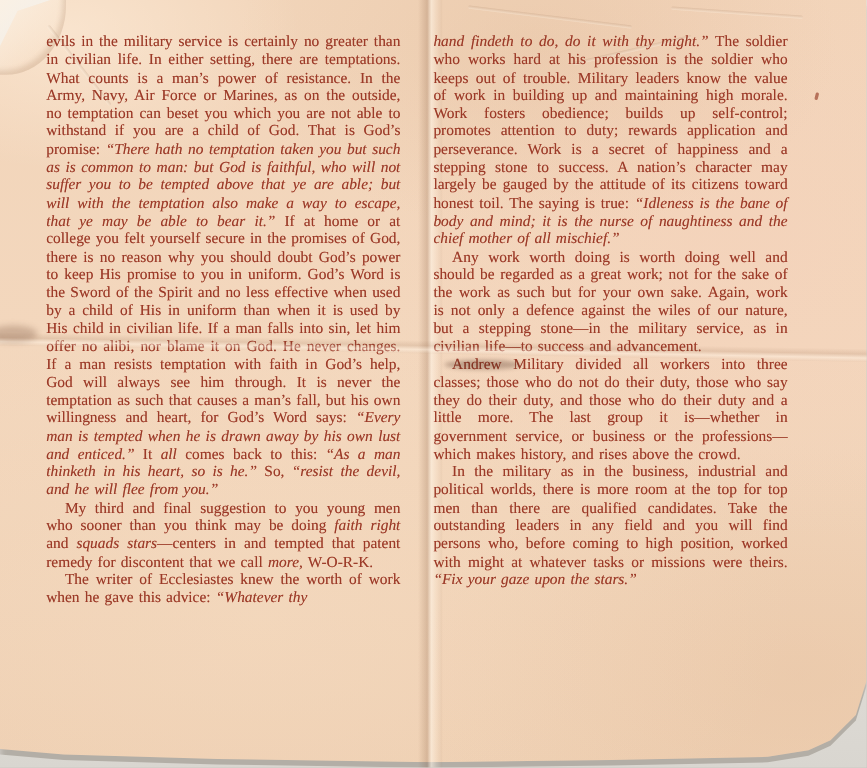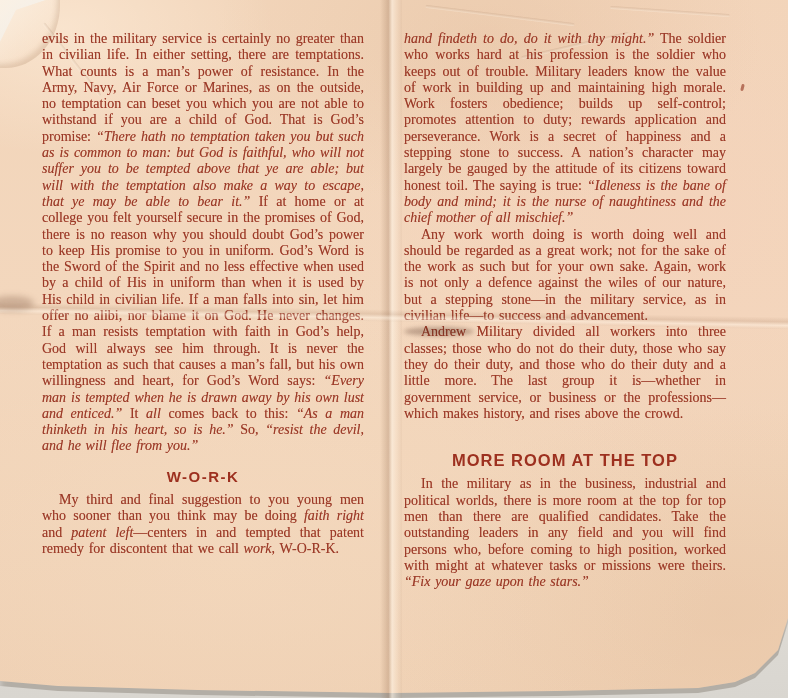--- a/index.html
+++ b/index.html
@@ -54,21 +54,21 @@
   .crease.c4{left:610px;top:10px;width:120px;transform:rotate(4deg);}
   .stray-mark{position:absolute;left:741px;top:84px;width:3px;height:7px;z-index:3;
     background:rgba(150,62,40,0.65);border-radius:2px;transform:rotate(14deg);}
   .col{
     position:absolute;top:31px;width:322px;z-index:3;
     color:#9c3a28;font-size:14px;line-height:16.3px;
     text-align:justify;hyphens:auto;
     text-shadow:0 0 0.4px rgba(156,58,40,0.55);
   }
   .col-left{left:42px;}
-  .col-right{left:404px;}
+  .col-right{left:394px;}
   .para{margin:0;word-spacing:1.2px;}
   .para.indent{text-indent:17px;}
   .it{font-style:italic;}
   .heading{
     font-family:"Liberation Sans",sans-serif;font-weight:700;
     text-align:center;color:#9d301f;text-shadow:none;text-indent:0;
   }
   .col-left .heading{font-size:15px;letter-spacing:1.5px;margin:14px 0 7px 0;}
   .col-right .heading{font-size:16.5px;letter-spacing:1px;margin:30px 0 8px 0;}
 </style>
@@ -82,27 +82,26 @@
   <div class="curl"></div>
   <div class="crease c1"></div>
   <div class="crease c2"></div>
   <div class="crease c3"></div>
   <div class="crease c4"></div>
   <div class="fold-v"></div>
   <div class="stray-mark"></div>
 
   <div class="col col-left">
       <p class="para"><span class="rm">evils in the military service is certainly no greater than in civilian life. In either setting, there are temptations. What counts is a man’s power of resistance. In the Army, Navy, Air Force or Marines, as on the outside, no temptation can beset you which you are not able to withstand if you are a child of God. That is God’s promise: </span><span class="it">“There hath no temptation taken you but such as is common to man: but God is faithful, who will not suffer you to be tempted above that ye are able; but will with the temptation also make a way to escape, that ye may be able to bear it.”</span><span class="rm"> If at home or at college you felt yourself secure in the promises of God, there is no reason why you should doubt God’s power to keep His promise to you in uniform. God’s Word is the Sword of the Spirit and no less effective when used by a child of His in uniform than when it is used by His child in civilian life. If a man falls into sin, let him offer no alibi, nor blame it on God. He never changes. If a man resists temptation with faith in God’s help, God will always see him through. It is never the temptation as such that causes a man’s fall, but his own willingness and heart, for God’s Word says: </span><span class="it">“Every man is tempted when he is drawn away by his own lust and enticed.”</span><span class="rm"> It </span><span class="it">all</span><span class="rm"> comes back to this: </span><span class="it">“As a man thinketh in his heart, so is he.”</span><span class="rm"> So, </span><span class="it">“resist the devil, and he will flee from you.”</span></p>
-      <div class="heading">W-O-R-K</div>
-      <p class="para indent"><span class="rm">My third and final suggestion to you young men who sooner than you think may be doing </span><span class="it">faith right</span><span class="rm"> and </span><span class="it">patent left</span><span class="rm">—centers in and tempted that patent remedy for discontent that we call </span><span class="it">work</span><span class="rm">, W-O-R-K.</span></p>
+      <p class="para indent"><span class="rm">My third and final suggestion to you young men who sooner than you think may be doing </span><span class="it">faith right</span><span class="rm"> and </span><span class="it">squads stars</span><span class="rm">—centers in and tempted that patent remedy for discontent that we call </span><span class="it">more</span><span class="rm">, W-O-R-K.</span></p>
+      <p class="para indent"><span class="rm">The writer of Ecclesiastes knew the worth of work when he gave this advice: </span><span class="it">“Whatever thy</span></p>
     </div>
   <div class="col col-right">
       <p class="para"><span class="it">hand findeth to do, do it with thy might.”</span><span class="rm"> The soldier who works hard at his profession is the soldier who keeps out of trouble. Military leaders know the value of work in building up and maintaining high morale. Work fosters obedience; builds up self-control; promotes attention to duty; rewards application and perseverance. Work is a secret of happiness and a stepping stone to success. A nation’s character may largely be gauged by the attitude of its citizens toward honest toil. The saying is true: </span><span class="it">“Idleness is the bane of body and mind; it is the nurse of naughtiness and the chief mother of all mischief.”</span></p>
       <p class="para indent"><span class="rm">Any work worth doing is worth doing well and should be regarded as a great work; not for the sake of the work as such but for your own sake. Again, work is not only a defence against the wiles of our nature, but a stepping stone—in the military service, as in civilian life—to success and advancement.</span></p>
       <p class="para indent"><span class="rm">Andrew Military divided all workers into three classes; those who do not do their duty, those who say they do their duty, and those who do their duty and a little more. The last group it is—whether in government service, or business or the professions—which makes history, and rises above the crowd.</span></p>
-      <div class="heading">MORE ROOM AT THE TOP</div>
       <p class="para indent"><span class="rm">In the military as in the business, industrial and political worlds, there is more room at the top for top men than there are qualified candidates. Take the outstanding leaders in any field and you will find persons who, before coming to high position, worked with might at whatever tasks or missions were theirs. </span><span class="it">“Fix your gaze upon the stars.”</span></p>
     </div>
 
   <div class="fold-h"></div>
   <div class="smudge-mid"></div>
   <div class="smudge-left"></div>
 </div>
 
 </body></html>

